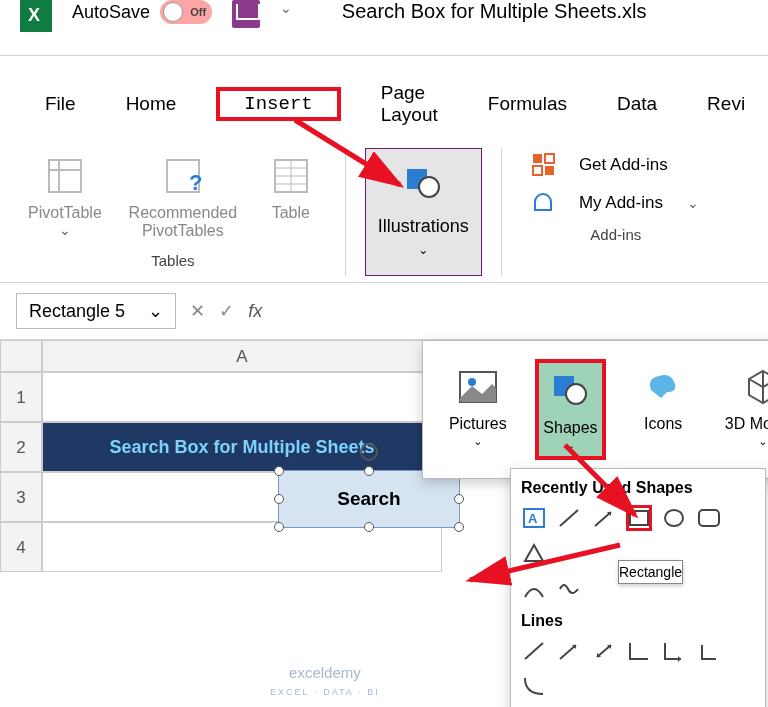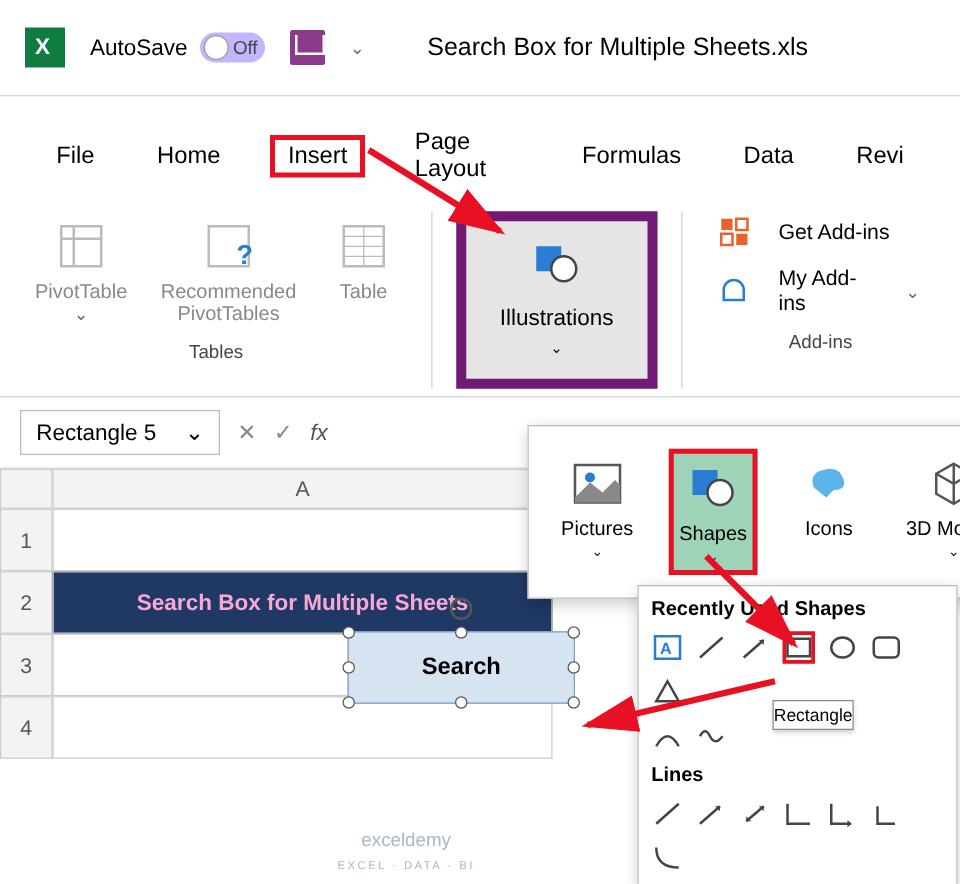--- a/index.html
+++ b/index.html
@@ -1,60 +1,60 @@
 <!DOCTYPE html>
 <html><head>
 <meta charset="utf-8">
 <style>
 * { box-sizing: border-box; margin: 0; padding: 0; font-family: 'Segoe UI', Arial, sans-serif; }
 body { background: #fff; width: 768px; height: 707px; position: relative; overflow: hidden; }
 
-.titlebar { height: 77px; display: flex; align-items: center; padding: 0 20px; gap: 20px; border-bottom: 1px solid #d4d4d4; }
+.titlebar { height: 56px; display: flex; align-items: flex-start; padding: 0 20px; gap: 20px; border-bottom: 1px solid #d4d4d4; }
 .excel-icon { width: 32px; height: 32px; background: #107c41; position: relative; }
 .excel-icon::after { content: 'X'; color: #fff; font-weight: bold; font-size: 18px; position: absolute; left: 8px; top: 5px; }
 .autosave { display: flex; align-items: center; gap: 10px; font-size: 18px; }
-.toggle { width: 52px; height: 24px; background: #c4b5fd; border-radius: 12px; position: relative; display: flex; align-items: center; justify-content: flex-end; padding: 0 6px; font-size: 15px; color: #444; }
+.toggle { width: 52px; height: 24px; background: #fca5a5; border-radius: 12px; position: relative; display: flex; align-items: center; justify-content: flex-end; padding: 0 6px; font-size: 11px; color: #444; font-weight: bold; }
 .toggle::before { content: ''; width: 18px; height: 18px; background: #fff; border-radius: 50%; position: absolute; left: 3px; border: 1px solid #999; }
 .save-icon { width: 28px; height: 28px; background: #8b3a8b; border-radius: 2px; position: relative; }
 .save-icon::after { content: ''; position: absolute; top: 4px; left: 4px; width: 20px; height: 14px; border: 2px solid #fff; border-top: none; }
 .title-text { font-size: 20px; margin-left: 30px; }
 .chevron { font-size: 14px; color: #666; }
 
 .tabs { display: flex; gap: 30px; padding: 20px 35px 8px; font-size: 19px; align-items: center; }
 .tab { padding: 6px 10px; cursor: pointer; }
-.tab.highlighted { border: 4px solid #e81123; padding: 2px 10px; }
+.tab.highlighted { border: 4px solid #e81123; padding: 2px 24px; font-family: Liberation Mono, monospace; }
 
 .ribbon { display: flex; padding: 8px 20px 6px; border-bottom: 1px solid #d4d4d4; gap: 15px; background: #fff; position: relative; }
 .ribbon-group { display: flex; flex-direction: column; align-items: center; }
 .ribbon-group-items { display: flex; align-items: flex-start; gap: 8px; }
 .ribbon-btn { display: flex; flex-direction: column; align-items: center; padding: 6px 8px; font-size: 16px; color: #888; text-align: center; min-width: 70px; }
 .ribbon-btn .icon-box { width: 44px; height: 44px; margin-bottom: 6px; display: flex; align-items: center; justify-content: center; }
 .ribbon-group-label { font-size: 15px; color: #444; margin-top: 6px; }
 .divider { width: 1px; background: #d4d4d4; margin: 0 4px; }
 
-.illustrations-btn { border: 8px solid #701a75; background: #e5e5e5; padding: 18px 27px; display: flex; flex-direction: column; align-items: center; justify-content: center; font-size: 18px; position: relative; }
+.illustrations-btn { border: 1px solid #701a75; background: #e5e5e5; padding: 18px 12px; display: flex; flex-direction: column; align-items: center; justify-content: center; font-size: 18px; position: relative; }
 .illustrations-btn .mini-chevron { margin-top: 6px; font-size: 12px; }
 
 .addins { display: flex; flex-direction: column; gap: 16px; padding: 6px 12px; }
 .addin-item { display: flex; align-items: center; gap: 24px; font-size: 17px; }
 
 .namebox-row { display: flex; align-items: center; padding: 10px 16px; gap: 14px; border-bottom: 1px solid #d4d4d4; }
 .namebox { border: 1px solid #bbb; padding: 6px 12px; font-size: 18px; width: 160px; display: flex; justify-content: space-between; align-items: center; background: #fff; }
 .fx-bar { display: flex; align-items: center; gap: 14px; font-size: 18px; color: #888; }
 .fx { font-style: italic; color: #555; }
 
 .grid { position: relative; }
 .col-header { display: flex; }
 .col-header .rowhead { width: 42px; height: 32px; border: 1px solid #ccc; background: #f3f3f3; }
 .col-a { width: 400px; height: 32px; border: 1px solid #ccc; background: #f3f3f3; text-align: center; line-height: 32px; font-size: 17px; color: #555; }
 
 .gridrow { display: flex; height: 50px; }
 .rownum { width: 42px; border: 1px solid #ccc; background: #f3f3f3; text-align: center; line-height: 50px; font-size: 17px; color: #555; }
 .cell { width: 400px; border: 1px solid #ccc; display: flex; align-items: center; justify-content: center; }
-.title-cell { background: #1f3864; color: #f9a8d4; font-weight: bold; font-size: 18px; }
+.title-cell { background: #1f3864; color: #7dd3fc; font-weight: bold; font-size: 18px; }
 
 .search-shape { position: absolute; left: 278px; top: 130px; width: 182px; height: 58px; background: #d6e4f2; border: 1px solid #7a9bc4; display: flex; align-items: center; justify-content: center; font-weight: bold; font-size: 19px; }
 .handle { position: absolute; width: 10px; height: 10px; border: 1px solid #555; background: #fff; border-radius: 50%; }
 .rotate-handle { position: absolute; top: -28px; left: 50%; transform: translateX(-50%); width: 18px; height: 18px; border: 2px solid #555; border-radius: 50%; }
 
 .dropdown-panel { position: absolute; left: 422px; top: 340px; width: 405px; background: #fff; border: 1px solid #bbb; box-shadow: 0 4px 12px rgba(0,0,0,0.2); padding: 10px 8px; }
 .panel-row { display: flex; gap: 6px; justify-content: space-around; padding: 8px 4px; }
 .panel-btn { display: flex; flex-direction: column; align-items: center; font-size: 16px; padding: 4px; min-width: 68px; }
 .panel-btn .icon-box { width: 48px; height: 48px; display: flex; align-items: center; justify-content: center; margin-bottom: 4px; }
 .shapes-btn { border: 4px solid #e81123; background: #9fd3b8; }

